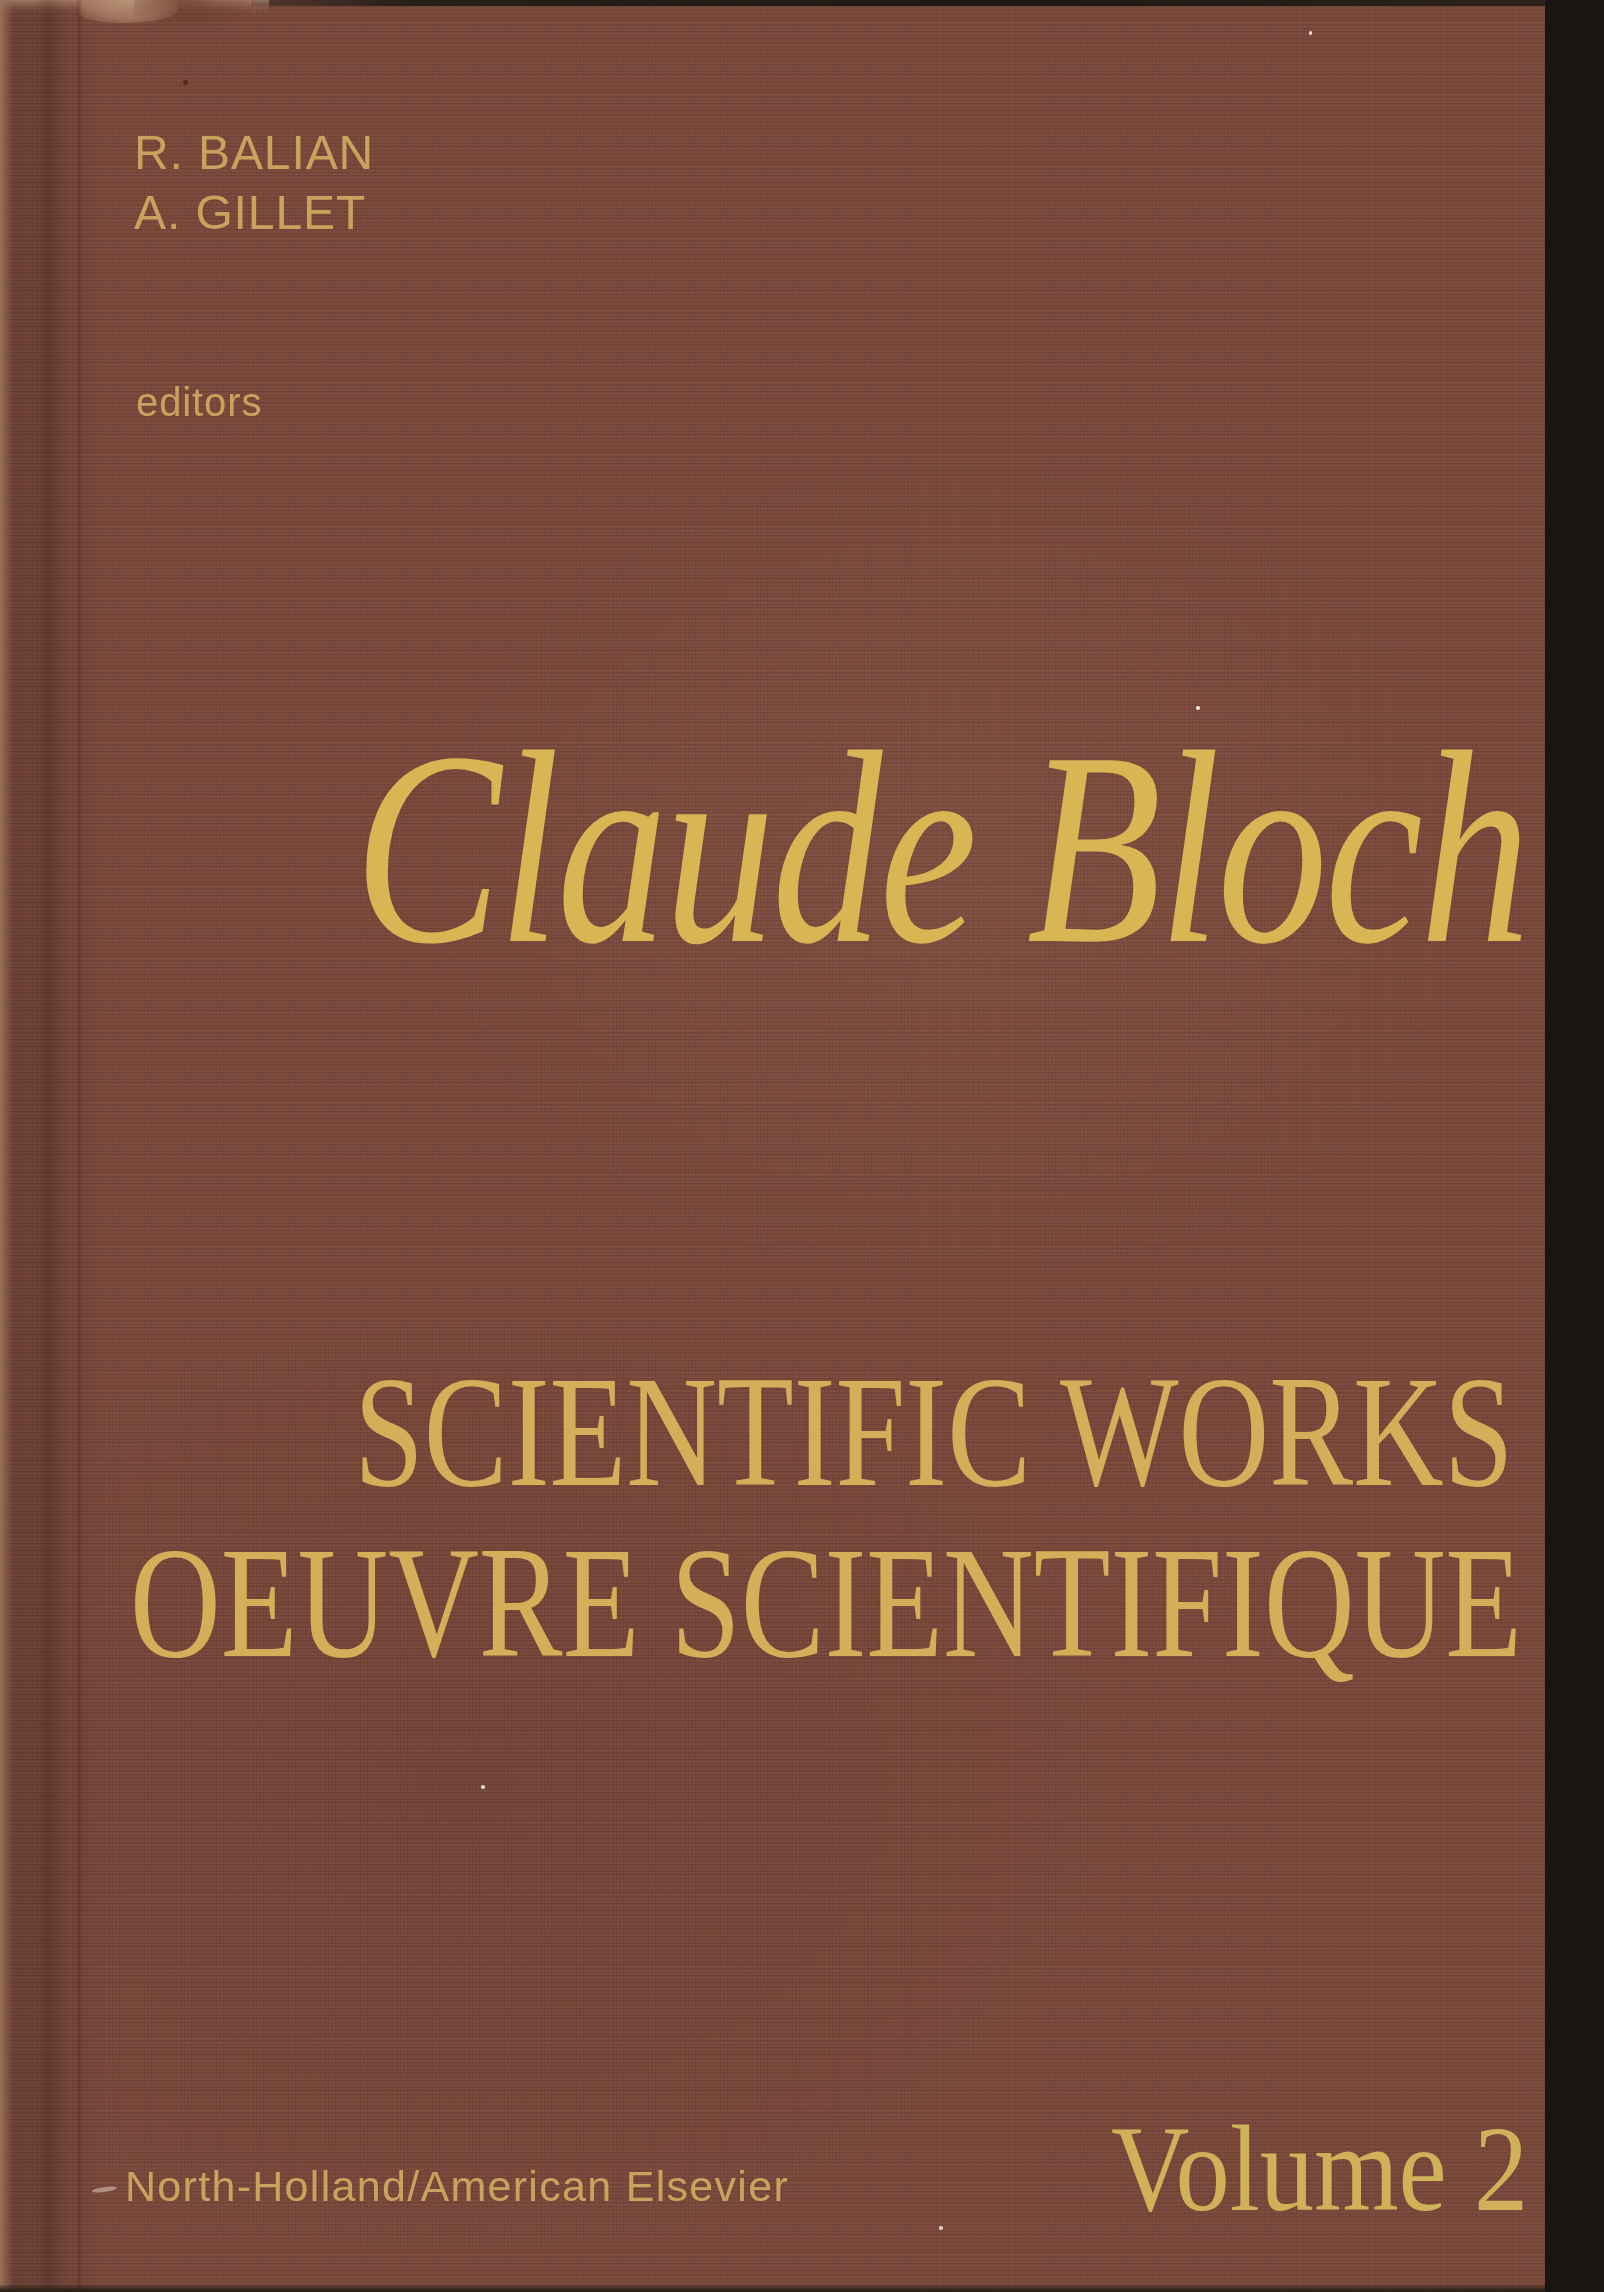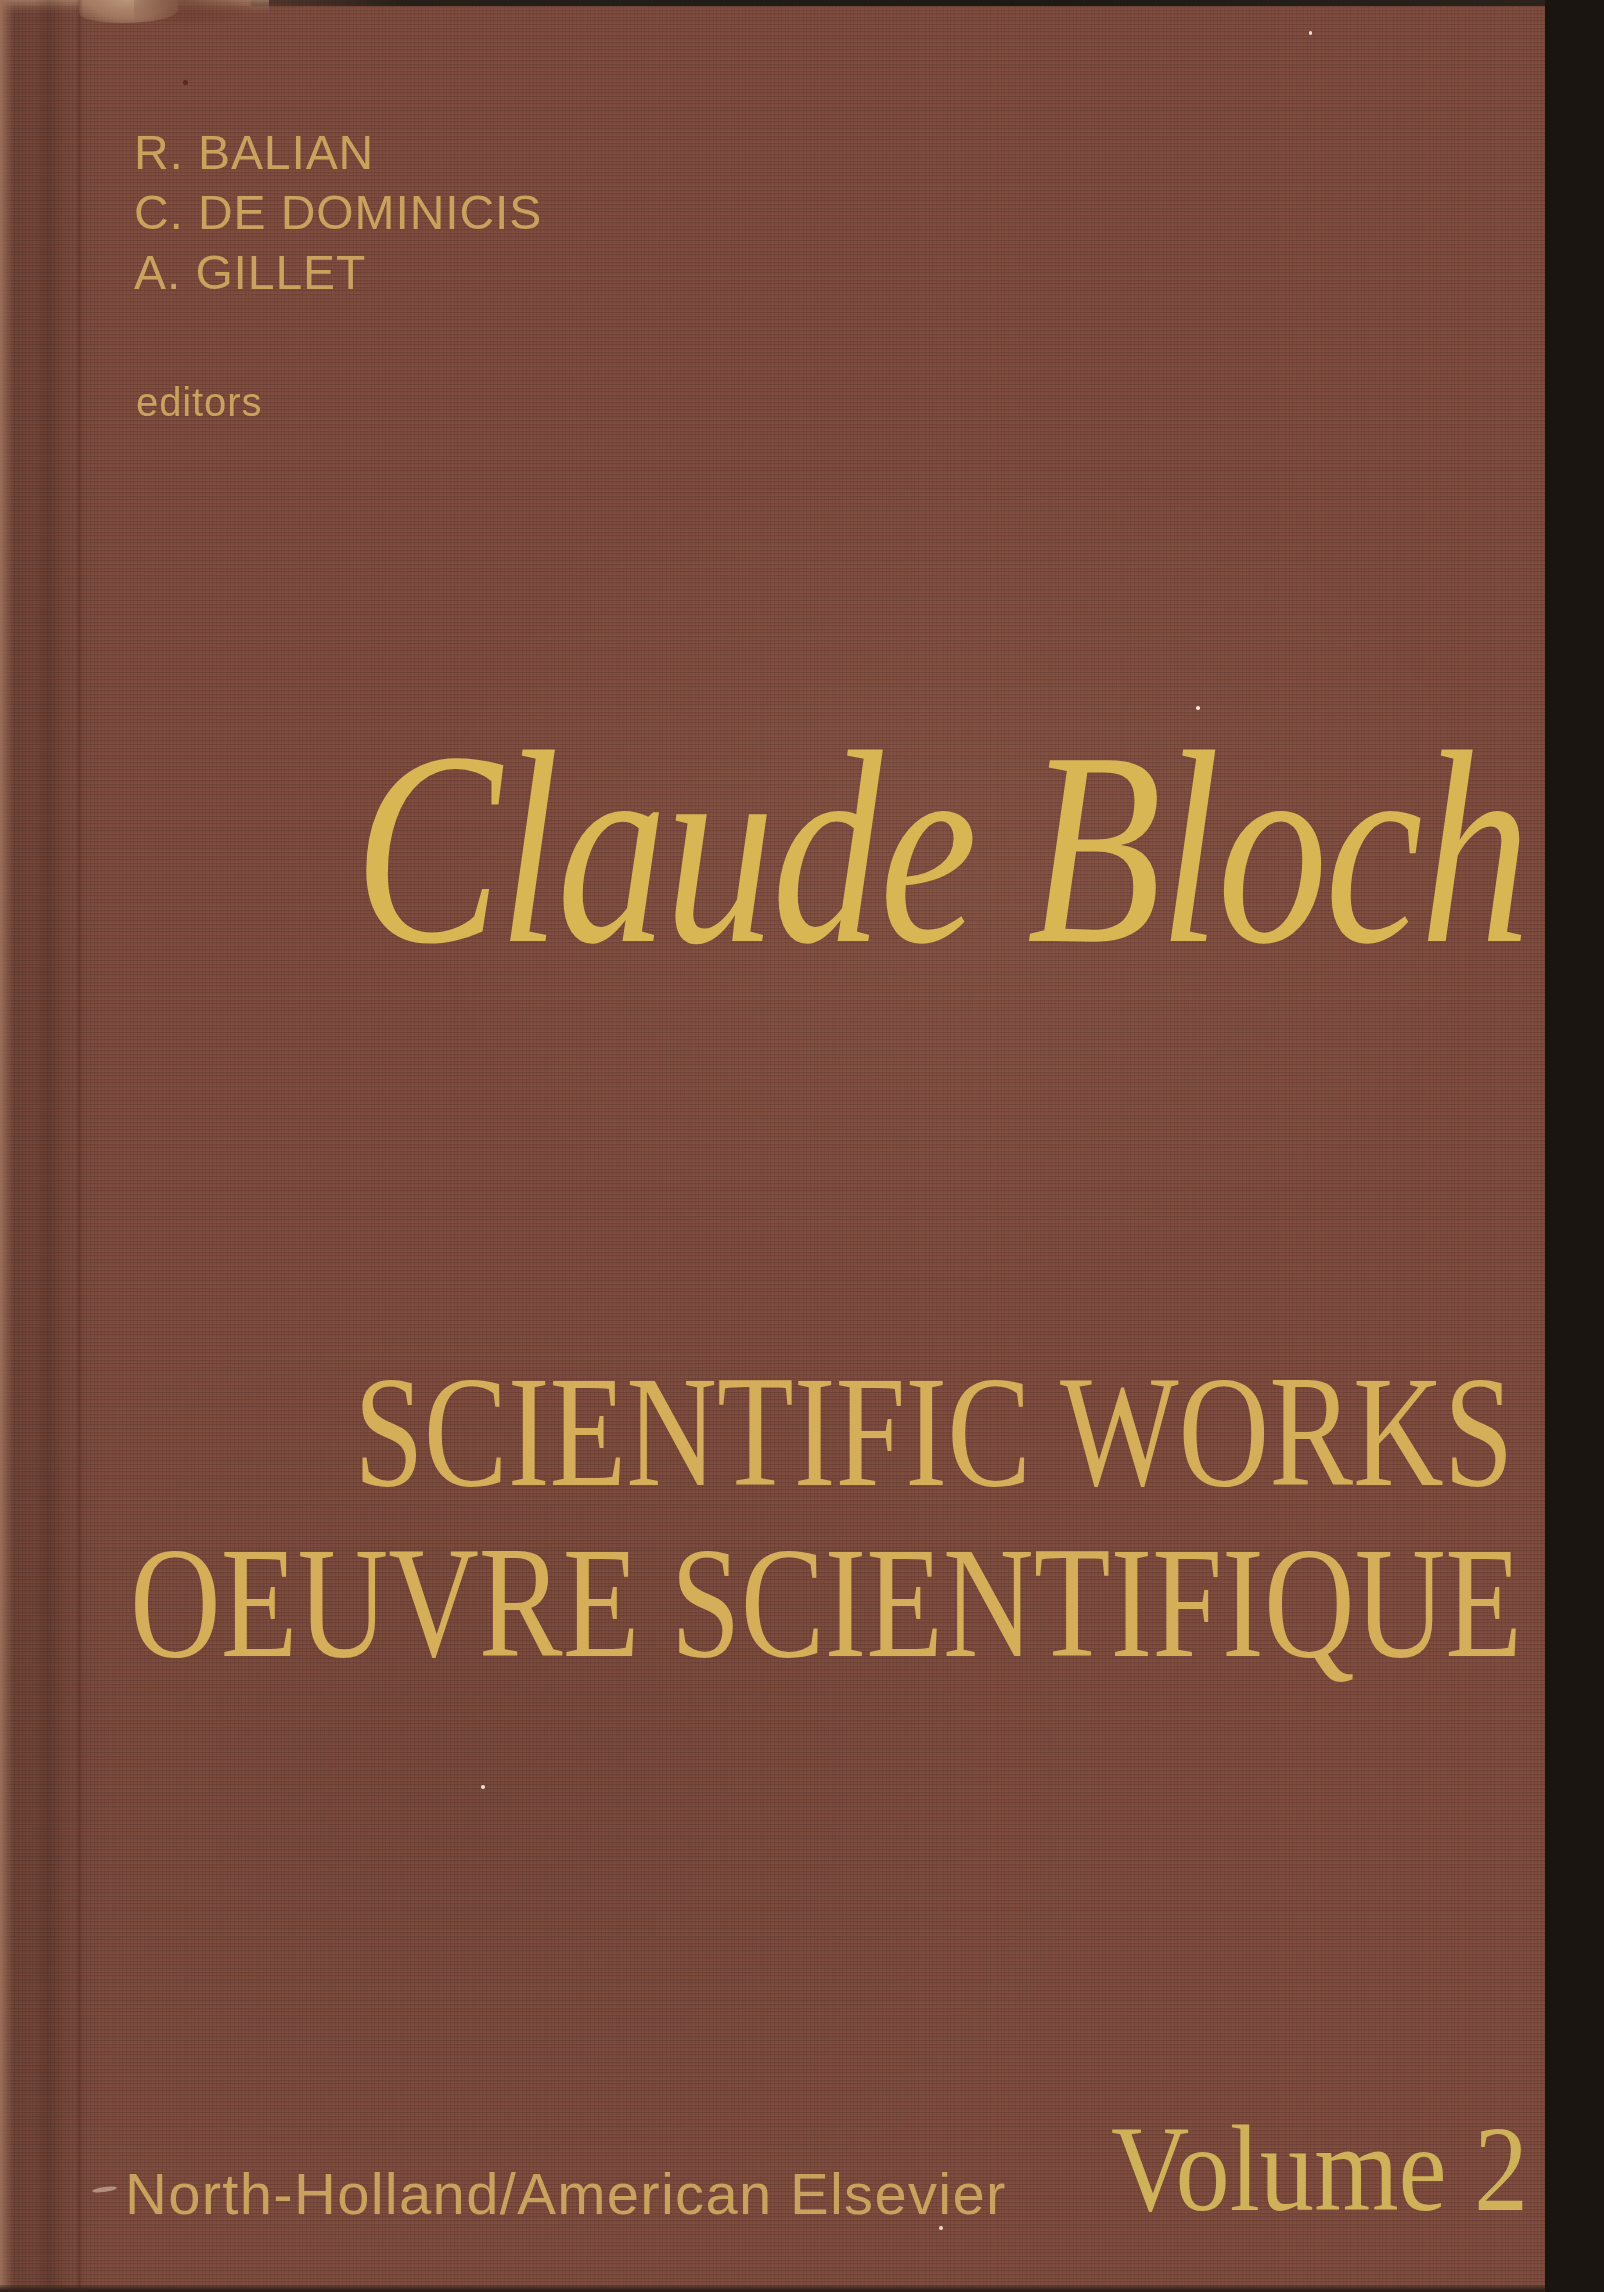--- a/index.html
+++ b/index.html
@@ -53,21 +53,21 @@
     font-family:"Liberation Serif", serif;
     color:#d4ae58;
     font-size:159px;
     transform:scaleX(0.79);
     text-shadow:0 0 2.7px rgba(124,75,62,0.4);
   }
   .subtitle-en{top:1352px;left:354px;}
   .subtitle-fr{top:1523px;left:130px;}
   .publisher{
     top:2165px;left:125px;
-    font-size:58px;letter-spacing:1.3px;
+    font-size:43px;letter-spacing:1.3px;
   }
   .volume{
     top:2108px;left:1111px;
     font-family:"Liberation Serif", serif;
     font-size:122px;
     color:#cfb159;
     transform:scaleX(0.89);
     text-shadow:0 0 2.7px rgba(124,75,62,0.4);
   }
   
@@ -128,21 +128,20 @@
   <div class="abs top-wear"></div>
   <div class="abs corner-notch"></div>
   <div class="abs corner-smudge"></div>
   <div class="abs left-edge"></div>
   <div class="abs hinge-groove"></div>
   <div class="abs hinge-line"></div>
   <div class="abs bottom-edge"></div>
 
   <div class="line sans-gold editors-block">
     <div>R. BALIAN</div>
-    <div>C. DE DOMINICIS</div>
     <div>A. GILLET</div>
   </div>
   <div class="line sans-gold editors-label">editors</div>
 
   <div class="line book-title">Claude Bloch</div>
 
   <div class="line serif-caps subtitle-en">SCIENTIFIC WORKS</div>
   <div class="line serif-caps subtitle-fr">OEUVRE SCIENTIFIQUE</div>
 
   <div class="line sans-gold publisher">North-Holland/American Elsevier</div>

